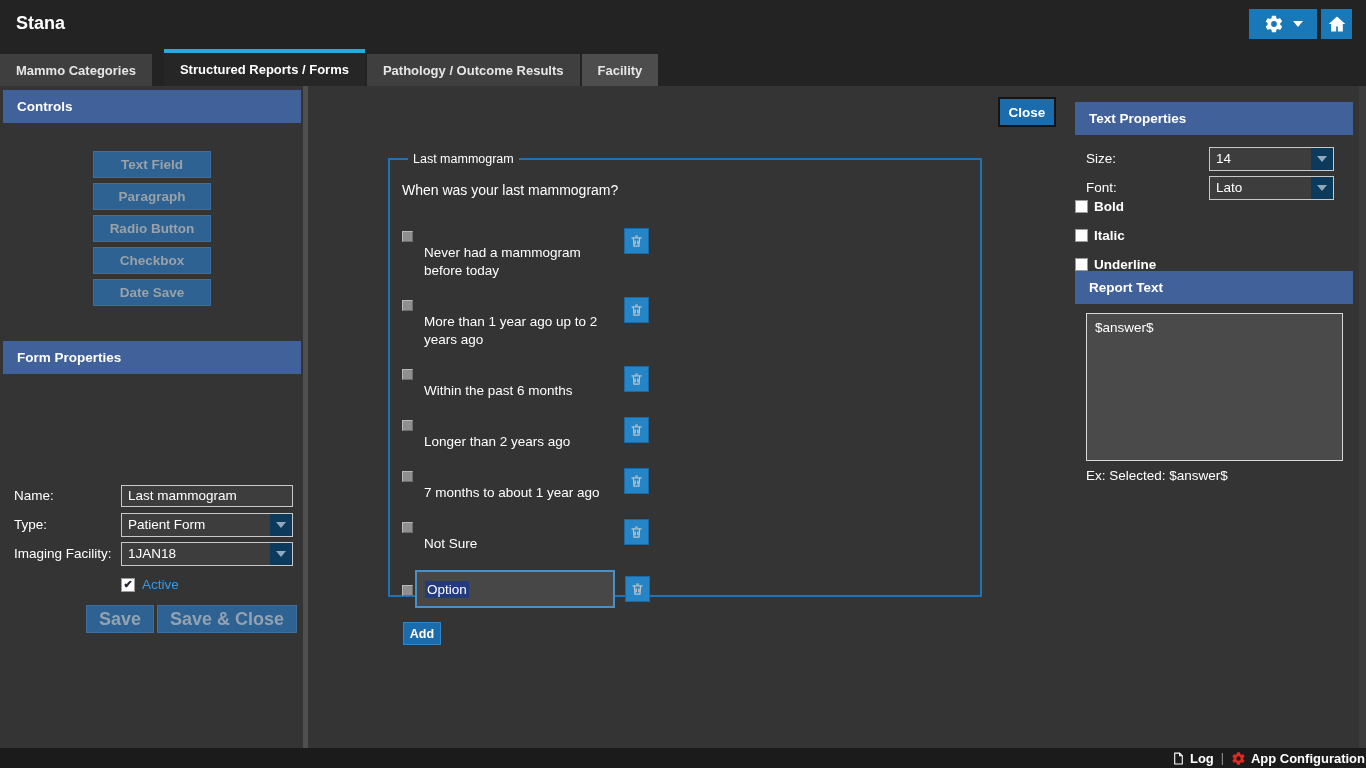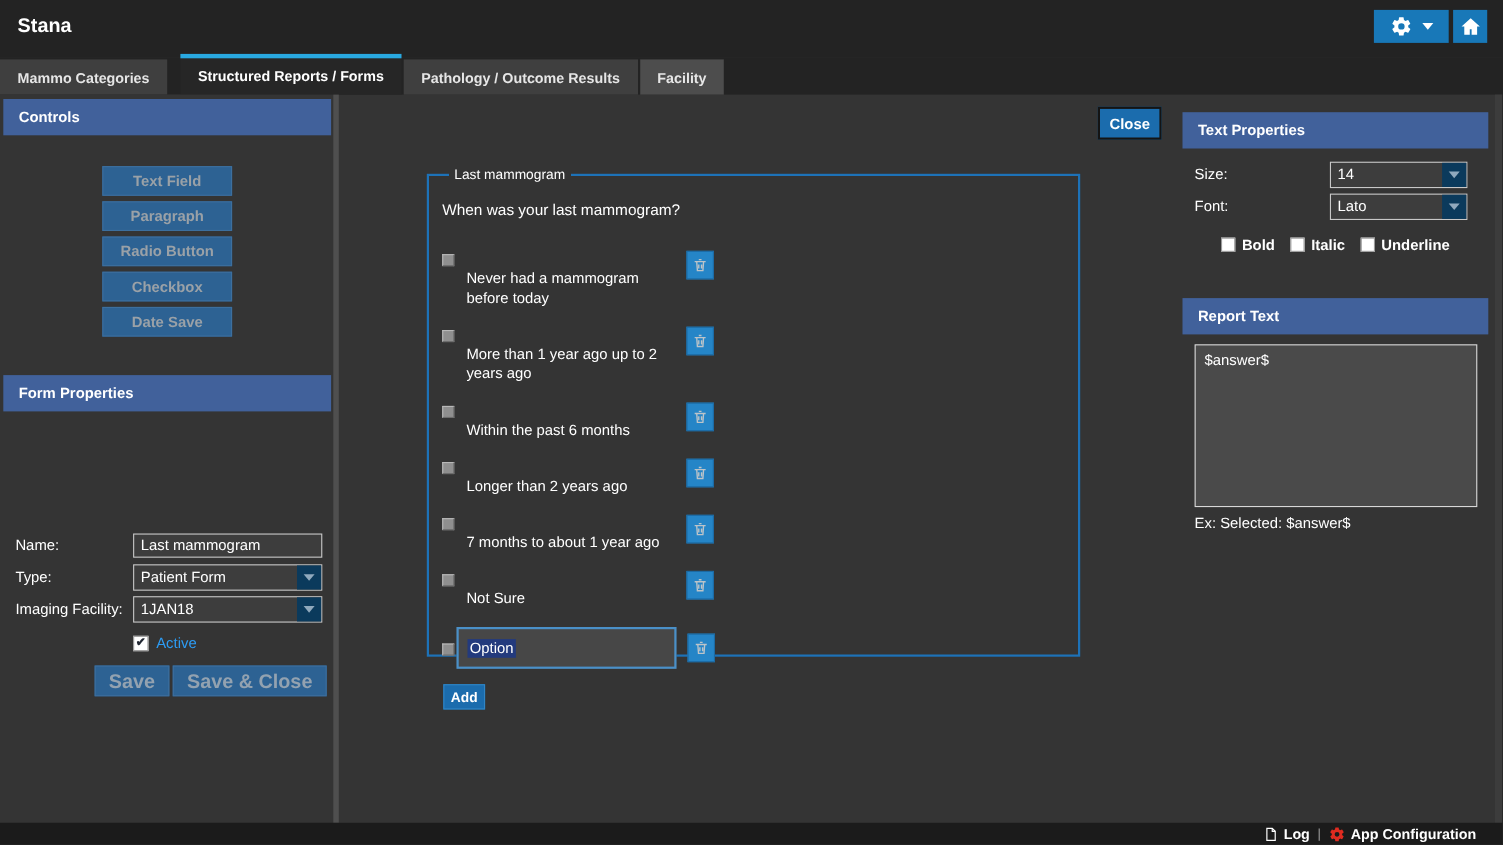--- a/index.html
+++ b/index.html
@@ -75,30 +75,30 @@
   .newopt-row .trash-btn { margin-left:10px; }
   .add-btn { margin-left:1px; width:38px; height:23px; background:#1b6cad; border:1px solid #2f85c6; color:#ffffff; font-weight:bold; font-size:12.5px; font-family:inherit; cursor:pointer; }
 
   
   .tp-panel { position:absolute; top:16px; left:0; right:0; }
   .tp-row { display:flex; align-items:center; margin:0 10px 0 11px; position:relative; height:23px; }
   .tp-row.first { margin-top:12px; }
   .tp-row + .tp-row { margin-top:6px; }
   .tp-label { color:#ffffff; font-size:13.5px; }
   .tp-dd { position:absolute; left:107px; width:141px;padding-left:16px; }
-  .style-row { margin-top:16px; display:flex; justify-content:center; gap:14px; }
+  .style-row { display:flex; justify-content:center; gap:14px;flex-direction:column; }
   .style-item { display:flex; align-items:center; gap:6px; }
   .style-item .lbl { color:#ffffff; font-size:13.5px; font-weight:bold; }
 
   .rt-panel { position:absolute; top:185px; left:0; right:0; }
   .report-textarea { display:block; margin:9px 10px 0 11px; width:257px; height:148px; background:#4a4a4a; border:1px solid #d8d8d8; color:#ffffff; font-size:13.5px; font-family:inherit; padding:6px 8px; resize:none; }
   .report-hint { margin:7px 0 0 11px; color:#ffffff; font-size:13.5px; }
 
   
-  .statusbar { position:absolute; left:0; right:0; bottom:0; height:20px; background:#1b1b1b; display:flex; align-items:center; justify-content:flex-end; padding-right:24px; gap:7px; }
+  .statusbar { position:absolute; left:0; right:0; bottom:0; height:20px; background:#1b1b1b; display:flex; align-items:center; justify-content:flex-end; padding-right:1px; gap:7px; }
   .status-item { display:flex; align-items:center; gap:5px; cursor:pointer; }
   .status-label { color:#ffffff; font-size:13px; font-weight:bold; }
   .status-sep { color:#9a9a9a; font-size:12px; }
 </style>
 </head>
 <body>
 
 <div class="screen">
 
   <div class="titlebar">

